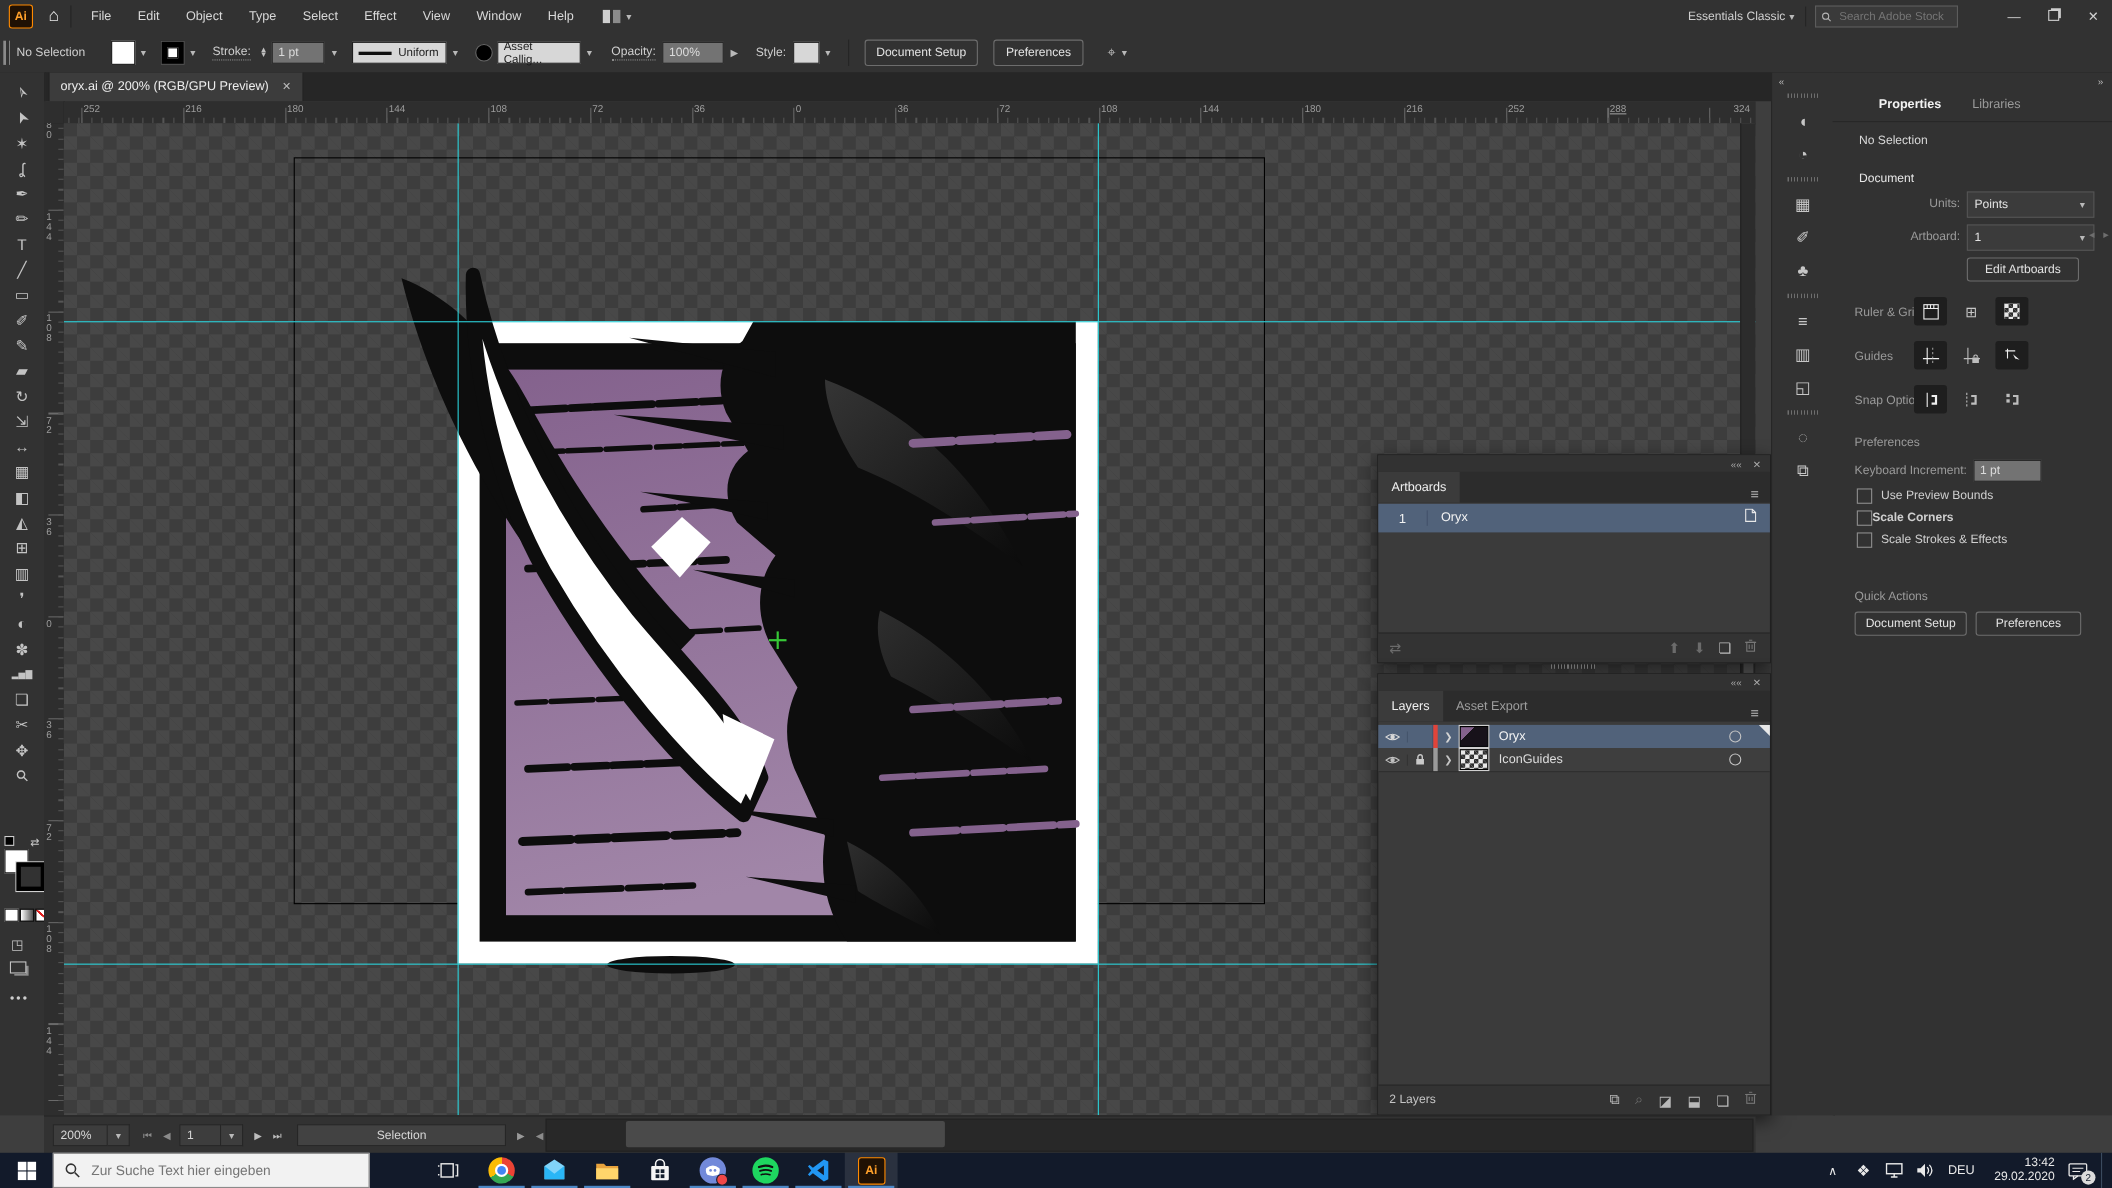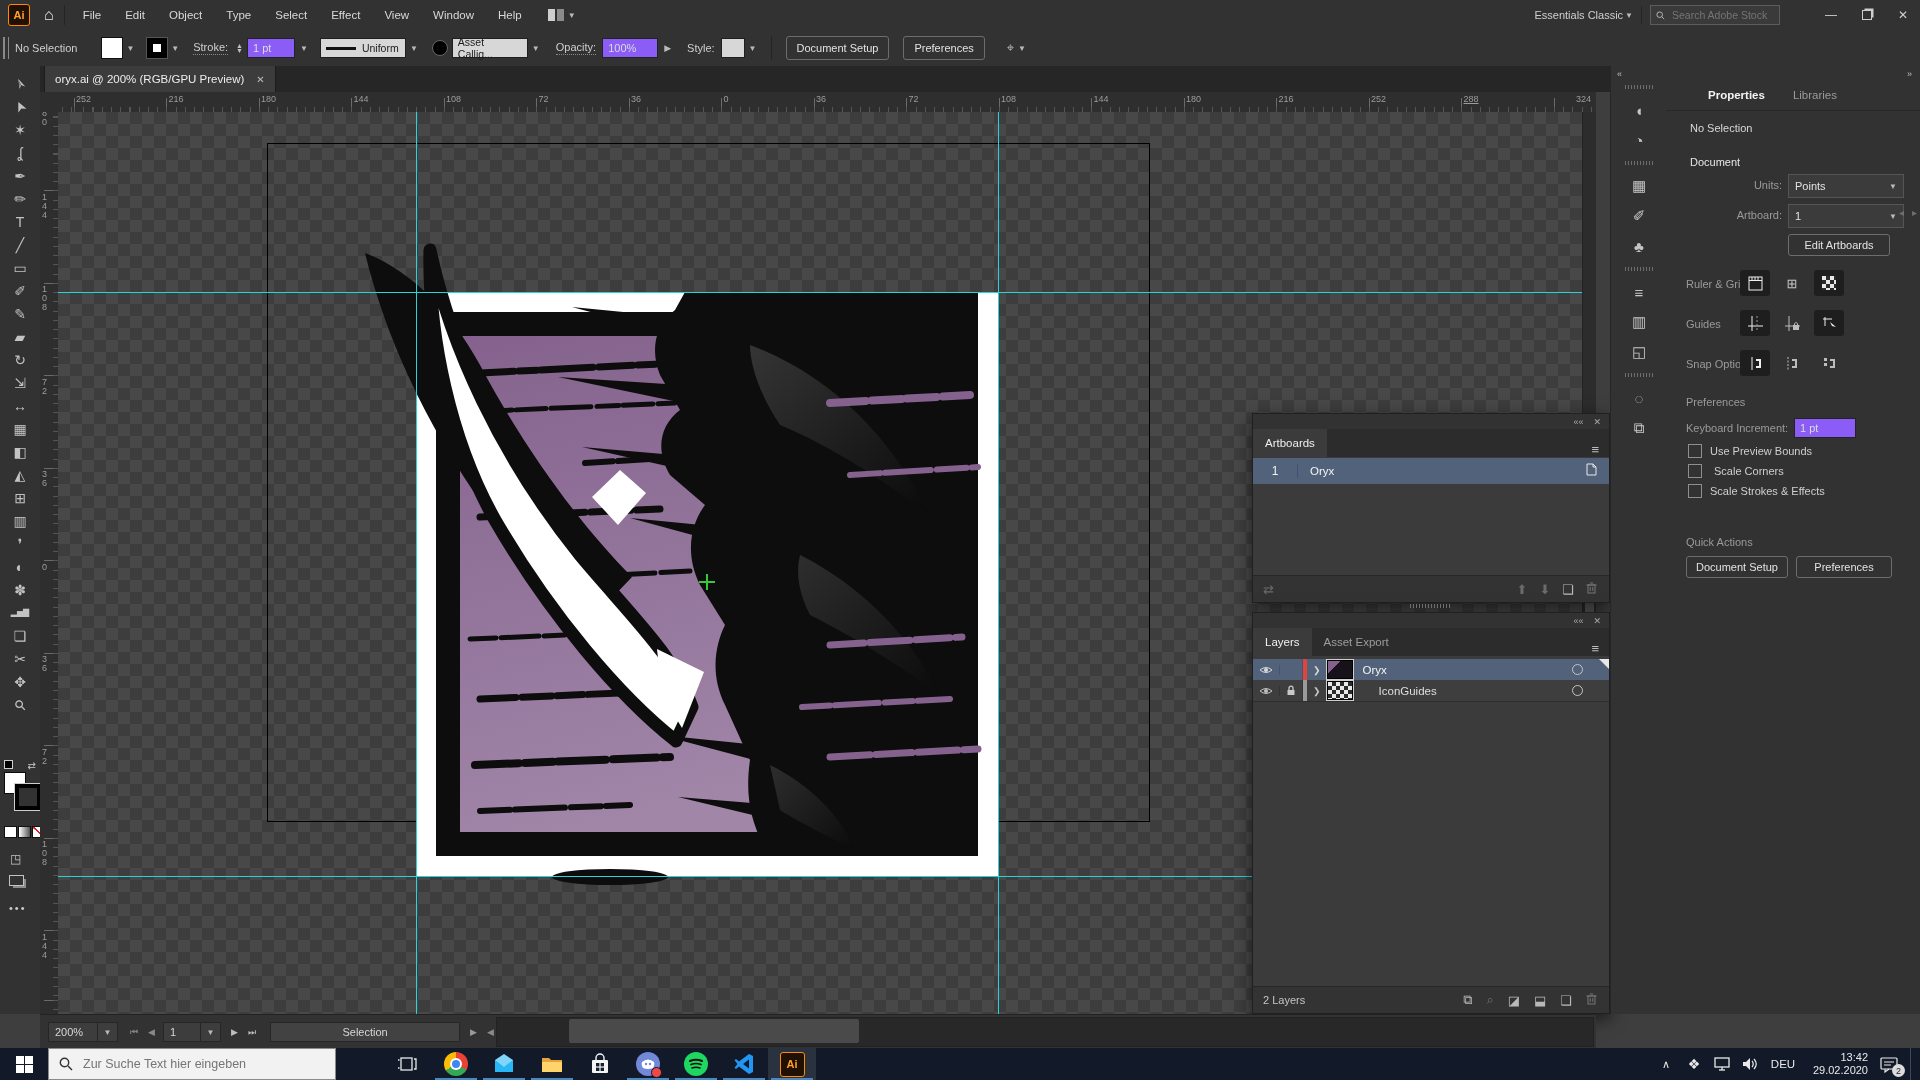--- a/index.html
+++ b/index.html
@@ -11,21 +11,21 @@
   .row{display:flex;align-items:center;}
   .chev{font-size:8px;color:#b9b9b9;}
   .sep{width:1px;background:#242424;}
   .grip{background:repeating-linear-gradient(90deg,#757575 0 1px,transparent 1px 3px);}
   .vgrip{background:repeating-linear-gradient(90deg,#8a8a8a 0 2px,transparent 2px 5px);}
 
   
   #menubar{left:0;top:0;width:1920px;height:30px;background:#323232;border-bottom:1px solid #1e1e1e;display:flex;align-items:center;}
   .menu-item{padding:0 12px;font-size:11.5px;color:#d8d8d8;height:30px;display:flex;align-items:center;}
   #ctrlbar{left:0;top:30px;width:1920px;height:36px;background:#323232;border-bottom:1px solid #1e1e1e;display:flex;align-items:center;}
-  .field{background:#8b5cf6;border:1px solid #232323;color:#dcdcdc;font-size:11px;display:flex;align-items:center;padding:0 5px;height:20px;box-sizing:border-box;}
+  .field{background:#737373;border:1px solid #232323;color:#dcdcdc;font-size:11px;display:flex;align-items:center;padding:0 5px;height:20px;box-sizing:border-box;}
   .lightfield{background:#d7d7d7;border:1px solid #1f1f1f;color:#1b1b1b;}
   .cbtn{border:1px solid #6d6d6d;border-radius:3px;color:#e2e2e2;font-size:11px;display:flex;align-items:center;justify-content:center;height:22px;padding:0 10px;background:transparent;}
   .dotted{border-bottom:1px dotted #8a8a8a;padding-bottom:1px;}
 
   
   #tabbar{left:40px;top:66px;width:1880px;height:26px;background:#262626;}
   #doctab{position:absolute;left:4px;top:0;height:26px;background:#3c3c3c;display:flex;align-items:center;padding:0 10px;border-right:1px solid #1c1c1c;border-left:1px solid #1c1c1c;}
 
   
   #toolbar{left:0;top:66px;width:40px;height:948px;background:#323232;border-right:1px solid #262626;}
@@ -527,21 +527,21 @@
       </span>
       <span style="width:22px;display:flex;justify-content:center;border-right:1px solid #333;height:21px;align-items:center;">
         <svg width="10" height="11" viewBox="0 0 10 11">
             <rect x="1.5" y="5" width="7" height="5" fill="#c9c9c9"></rect>
             <path d="M3,5 V3.2 A2,2 0 0 1 7,3.2 V5" fill="none" stroke="#c9c9c9" stroke-width="1.3"></path>
           </svg>
       </span>
       <span style="width:4px;height:21px;background:#9a9a9a;"></span>
       <span style="color:#c5c5c5;font-size:9px;margin:0 6px;">❯</span>
       <span class="checker-sm" style="width:24px;height:17px;border:1px solid #000;box-shadow:0 0 0 1px #cfcfcf;"></span>
-      <span style="margin-left:26px;color:#dedede;font-size:11.5px;">IconGuides</span>
+      <span style="margin-left:10px;color:#dedede;font-size:11.5px;">IconGuides</span>
       <span class="target" style="margin-left:auto;margin-right:26px;"></span>
     </div>
 
     <div class="fbottom">
       <span style="margin-left:10px;color:#c5c5c5;font-size:11px;">2 Layers</span>
       <span class="mini" style="margin-left:auto;">⧉</span>
       <span class="mini off" style="margin-left:14px;">⌕</span>
       <span class="mini" style="margin-left:14px;">◪</span>
       <span class="mini" style="margin-left:14px;">⬓</span>
       <span class="mini" style="margin-left:14px;">❏</span>
@@ -674,21 +674,21 @@
     <div class="abs t dim" style="left:20px;top:330px;">Preferences</div>
     <div class="abs t dim" style="left:20px;top:356px;">Keyboard Increment:</div>
     <div class="abs field" style="left:128px;top:352px;width:62px;">
       <span>1 pt</span>
     </div>
 
     <div class="row abs" style="left:22px;top:378px;gap:8px;">
       <span class="ckb"></span>
       <span class="t">Use Preview Bounds</span>
     </div>
-    <div class="row abs" style="left:22px;top:398px;gap:12px;">
+    <div class="row abs" style="left:22px;top:398px;gap:0;font-weight:bold;">
       <span class="ckb"></span>
       <span class="t">Scale Corners</span>
     </div>
     <div class="row abs" style="left:22px;top:418px;gap:8px;">
       <span class="ckb"></span>
       <span class="t">Scale Strokes &amp; Effects</span>
     </div>
 
     <div class="abs t dim" style="left:20px;top:470px;">Quick Actions</div>
     <div class="abs cbtn" style="left:20px;top:490px;width:102px;box-sizing:border-box;padding:0;">

